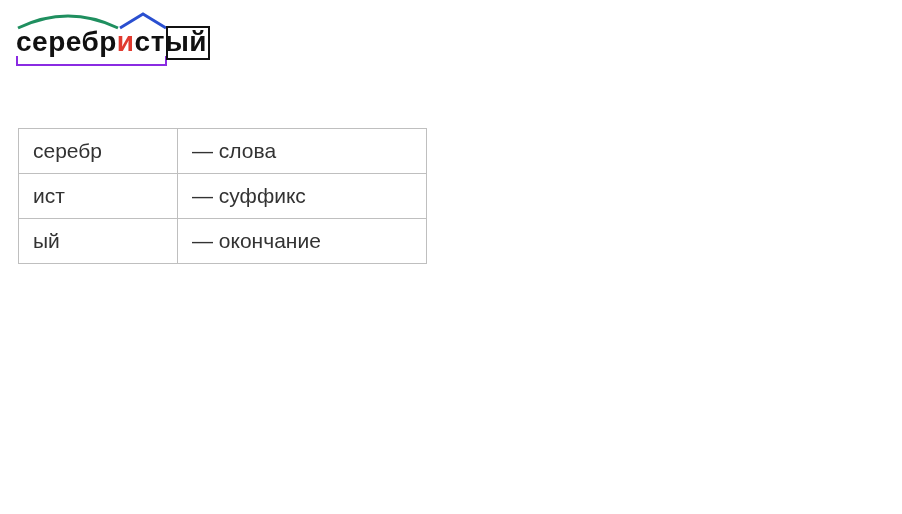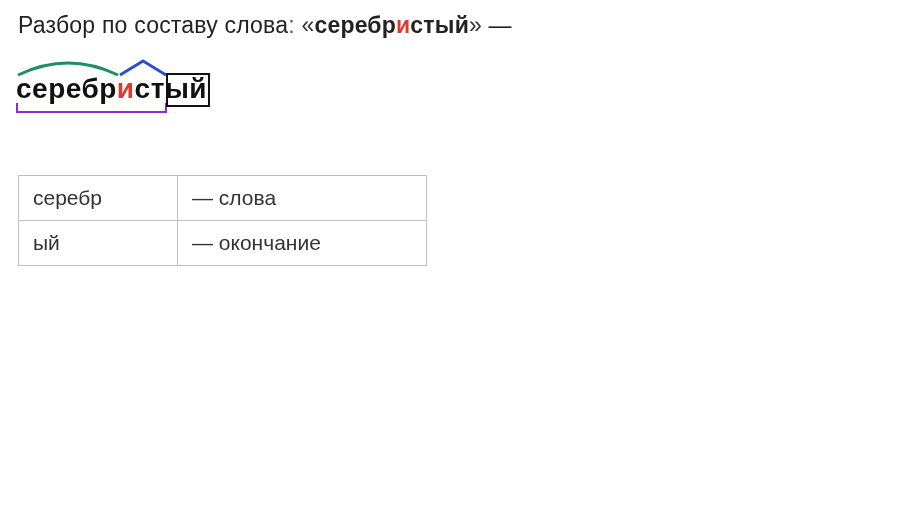--- a/index.html
+++ b/index.html
@@ -80,24 +80,20 @@
   }
   table.morph td.v {
     width: 220px;
   }
 </style>
 </head>
 <body>
 
 <div class="page">
 
-  <div class="heading">
-    <span>Разбор по составу слова</span><span class="colon">:</span>
-    <span class="q">«</span><span class="word-bold">серебр</span><span class="word-bold stress">и</span><span class="word-bold">стый</span><span class="q">»</span><span> —</span>
-  </div>
 
   <div class="diagram">
 
     <svg class="arc" style="left:0; width:104px; height:18px;" viewBox="0 0 104 18" preserveAspectRatio="none">
       <path d="M2 16 Q52 -8 102 16" fill="none" stroke="#1f8f5f" stroke-width="3"></path>
     </svg>
 
     <svg class="arc" style="left:102px; width:50px; height:18px;" viewBox="0 0 50 18" preserveAspectRatio="none">
       <path d="M2 16 L25 2 L48 16" fill="none" stroke="#2a4fd0" stroke-width="3" stroke-linejoin="miter"></path>
     </svg>
@@ -109,19 +105,23 @@
     <div class="word"><span class="p-root">серебр</span><span class="p-suf1">и</span><span class="p-suf2">ст</span><span class="p-end">ый</span></div>
   </div>
 
   <table class="morph">
     <tbody>
         <tr>
       <td class="k">серебр</td>
       <td class="v">— слова</td>
     </tr>
     <tr>
+      <td class="k">ист</td>
+      <td class="v">— суффикс</td>
+    </tr>
+    <tr>
       <td class="k">ый</td>
       <td class="v">— окончание</td>
     </tr>
   </tbody>
     </table>
 
 </div>
 
 </body></html>

